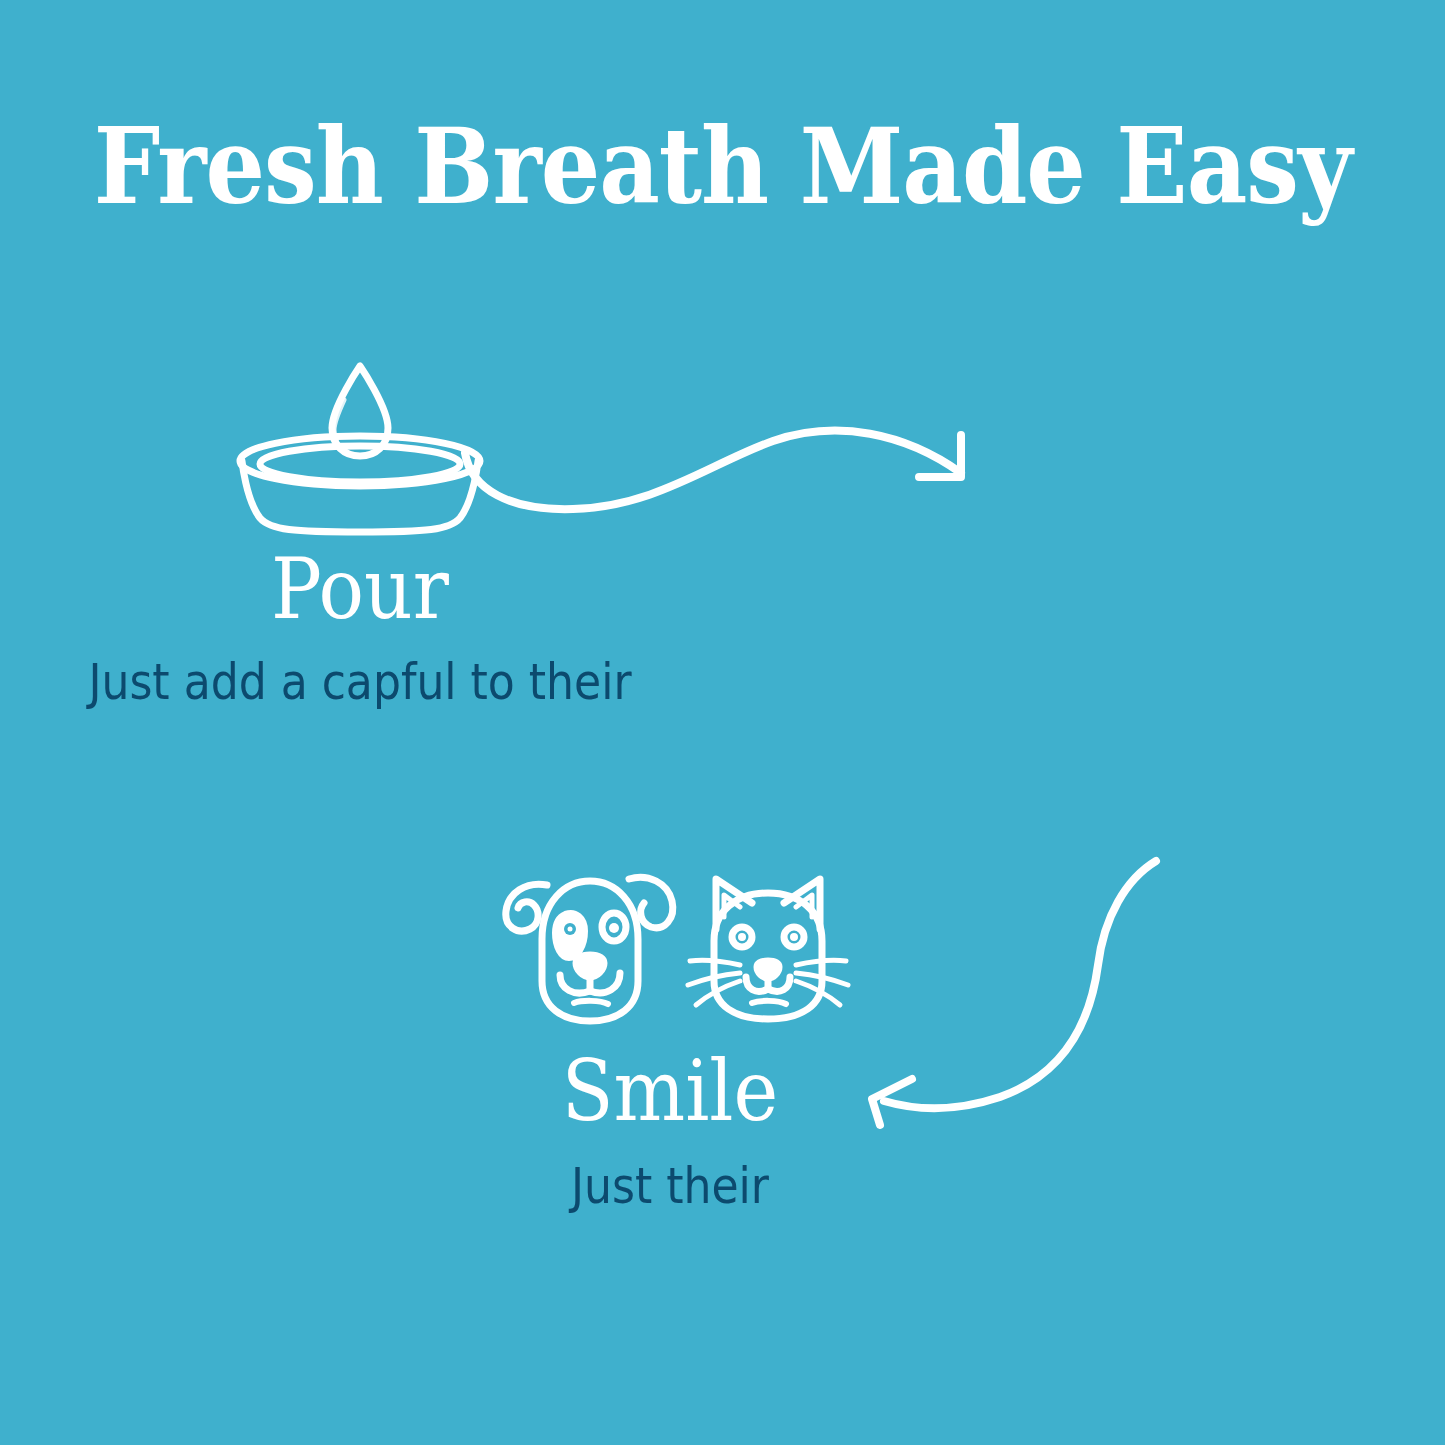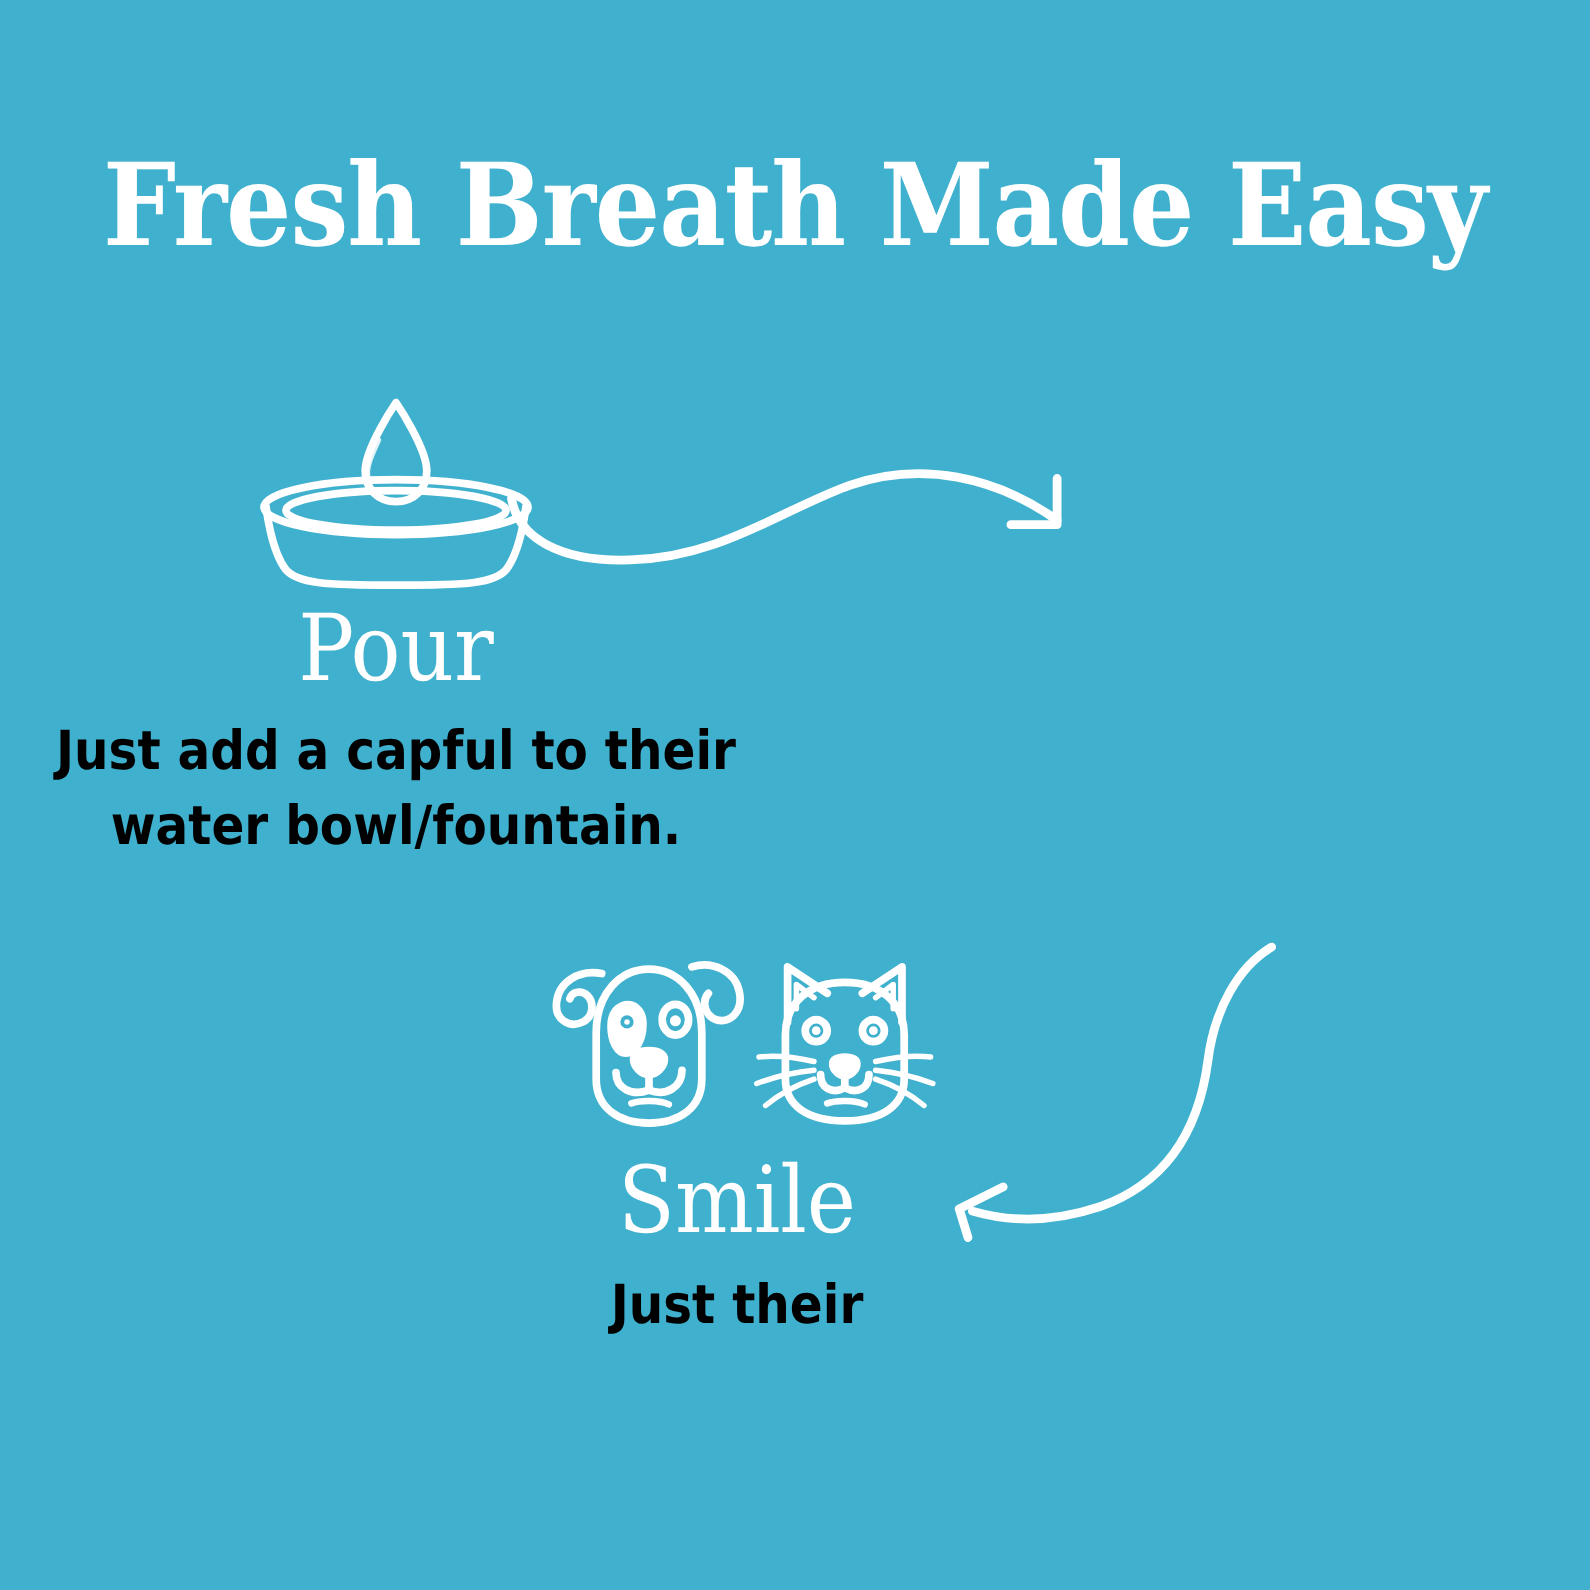--- a/index.html
+++ b/index.html
@@ -28,42 +28,41 @@
     top: 112px;
     width: 1445px;
     text-align: center;
     color: #ffffff;
     font-family: "DejaVu Serif Condensed", "DejaVu Serif", serif;
     font-weight: 700;
     font-size: 104px;
     line-height: 1.05;
     letter-spacing: -1px;
     white-space: nowrap;
-    margin-top: 20px;
   }
 
   
   .step {
     position: absolute;
     text-align: center;
     color: #ffffff;
   }
 
   .step-head {
     font-family: "DejaVu Serif Condensed", "DejaVu Serif", serif;
     font-weight: 400;
     color: #ffffff;
     line-height: 1.0;
     white-space: nowrap;
   }
 
   .step-desc {
     font-family: "DejaVu Sans Condensed", "DejaVu Sans", sans-serif;
-    font-weight: 700;
-    color: #000000;
+    font-weight: 400;
+    color: #0c4a6e;
     line-height: 1.38;
   }
 
   
   #step-pour {
     left: 30px;
     top: 360px;
     width: 660px;
   }
   #step-pour .icon-wrap { height: 175px; }
@@ -123,21 +122,20 @@
         <ellipse cx="126" cy="104" rx="100" ry="18"></ellipse>
 
         <path d="M8 101 C8 101 12 140 26 158 C36 170 60 172 126 172 C192 172 216 170 226 158 C240 140 244 101 244 101"></path>
       </svg>
     </div>
 
     <div class="step-head">Pour</div>
 
     <div class="step-desc">
       <div>Just add a capful to their</div>
-      <div>water bowl/fountain.</div>
     </div>
   </div>
 
 
   <div class="step" id="step-smile">
 
     <div class="icon-wrap">
       <svg width="360" height="175" viewBox="0 0 360 175" fill="none" stroke="#ffffff" stroke-width="7" stroke-linecap="round" stroke-linejoin="round">
 
         <g>

